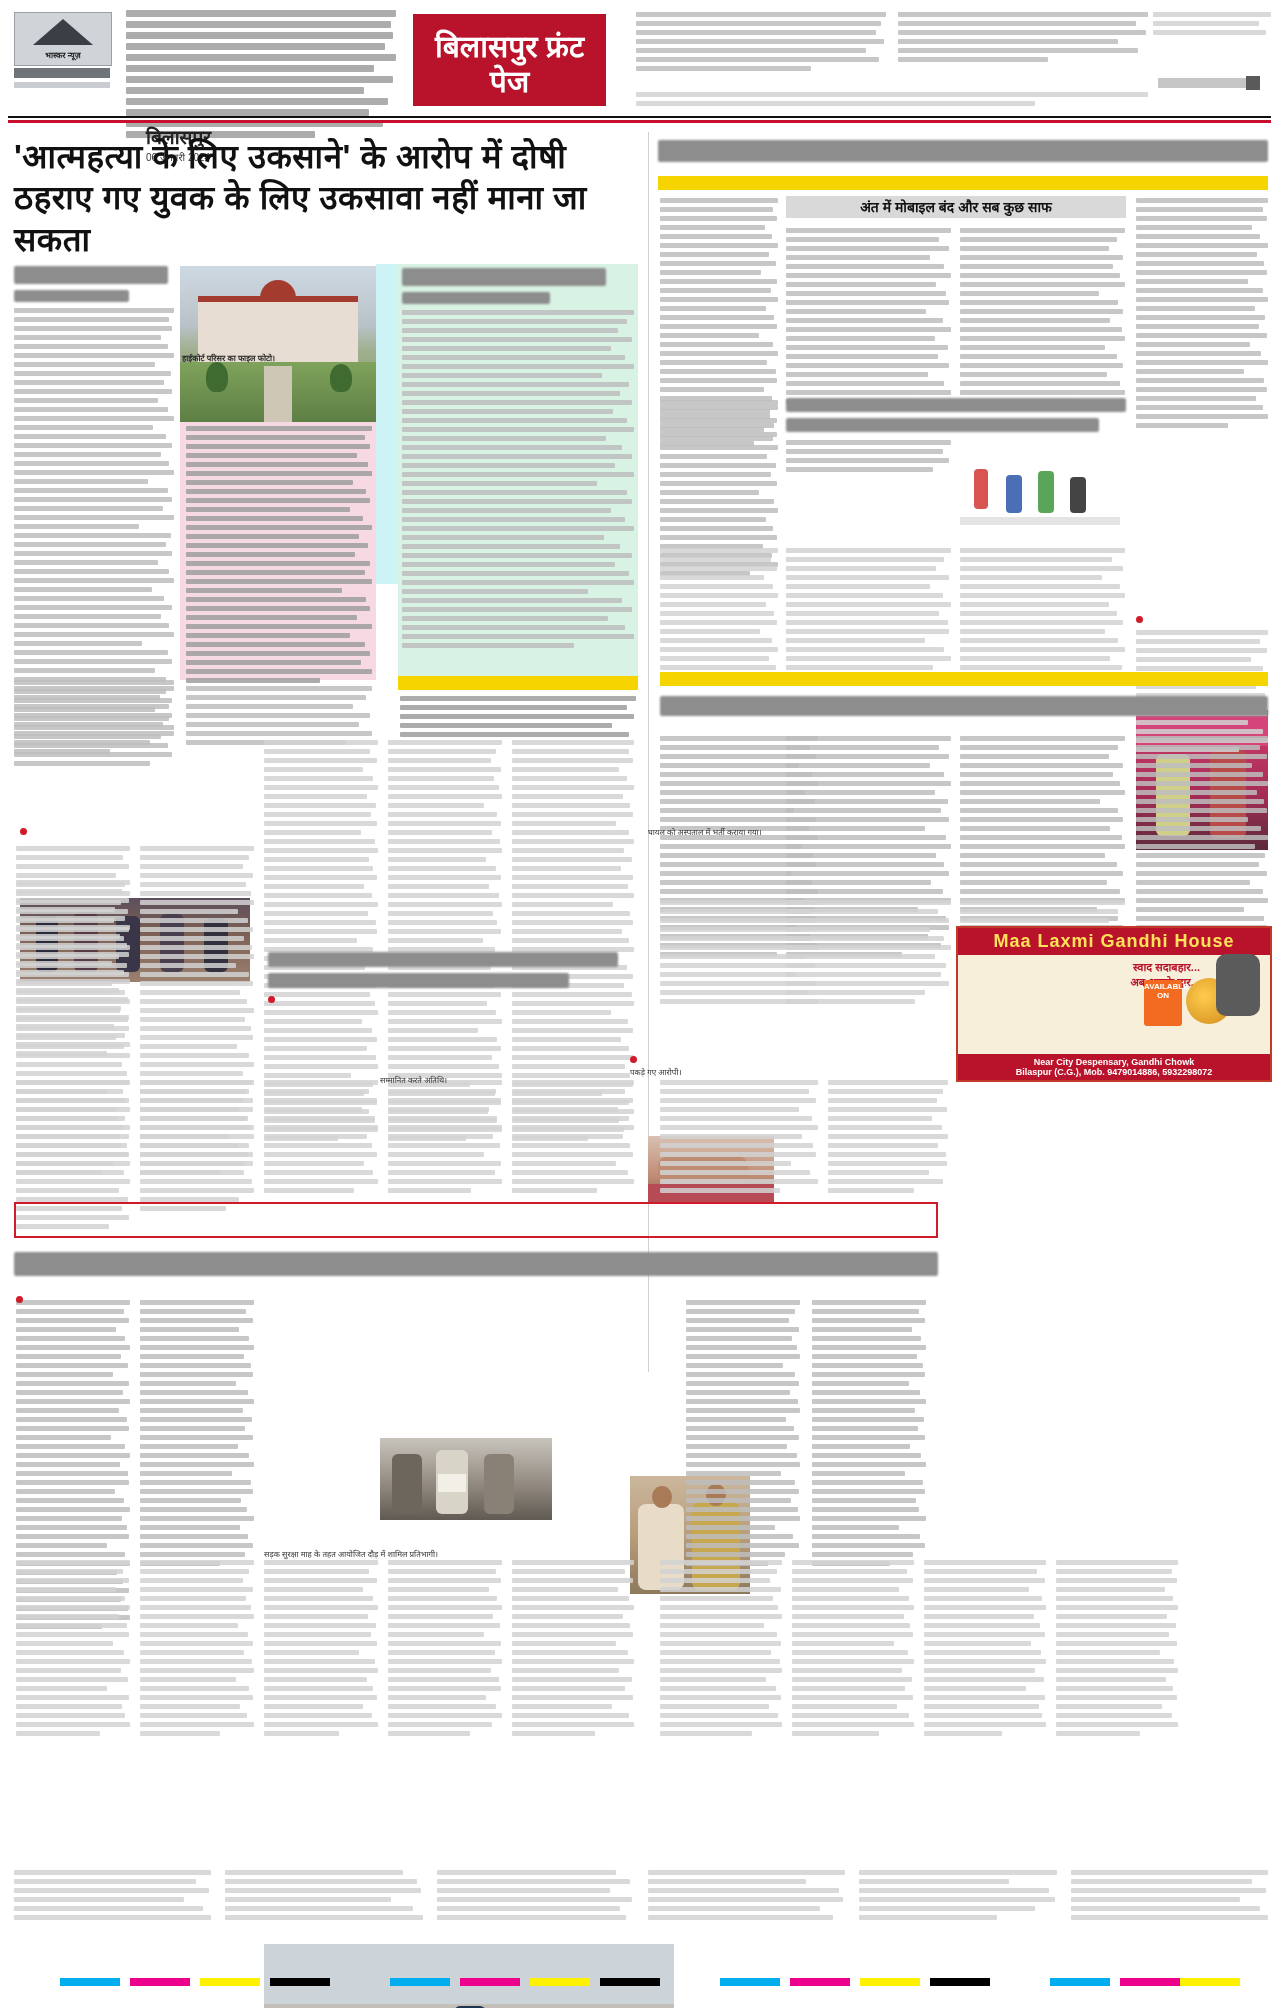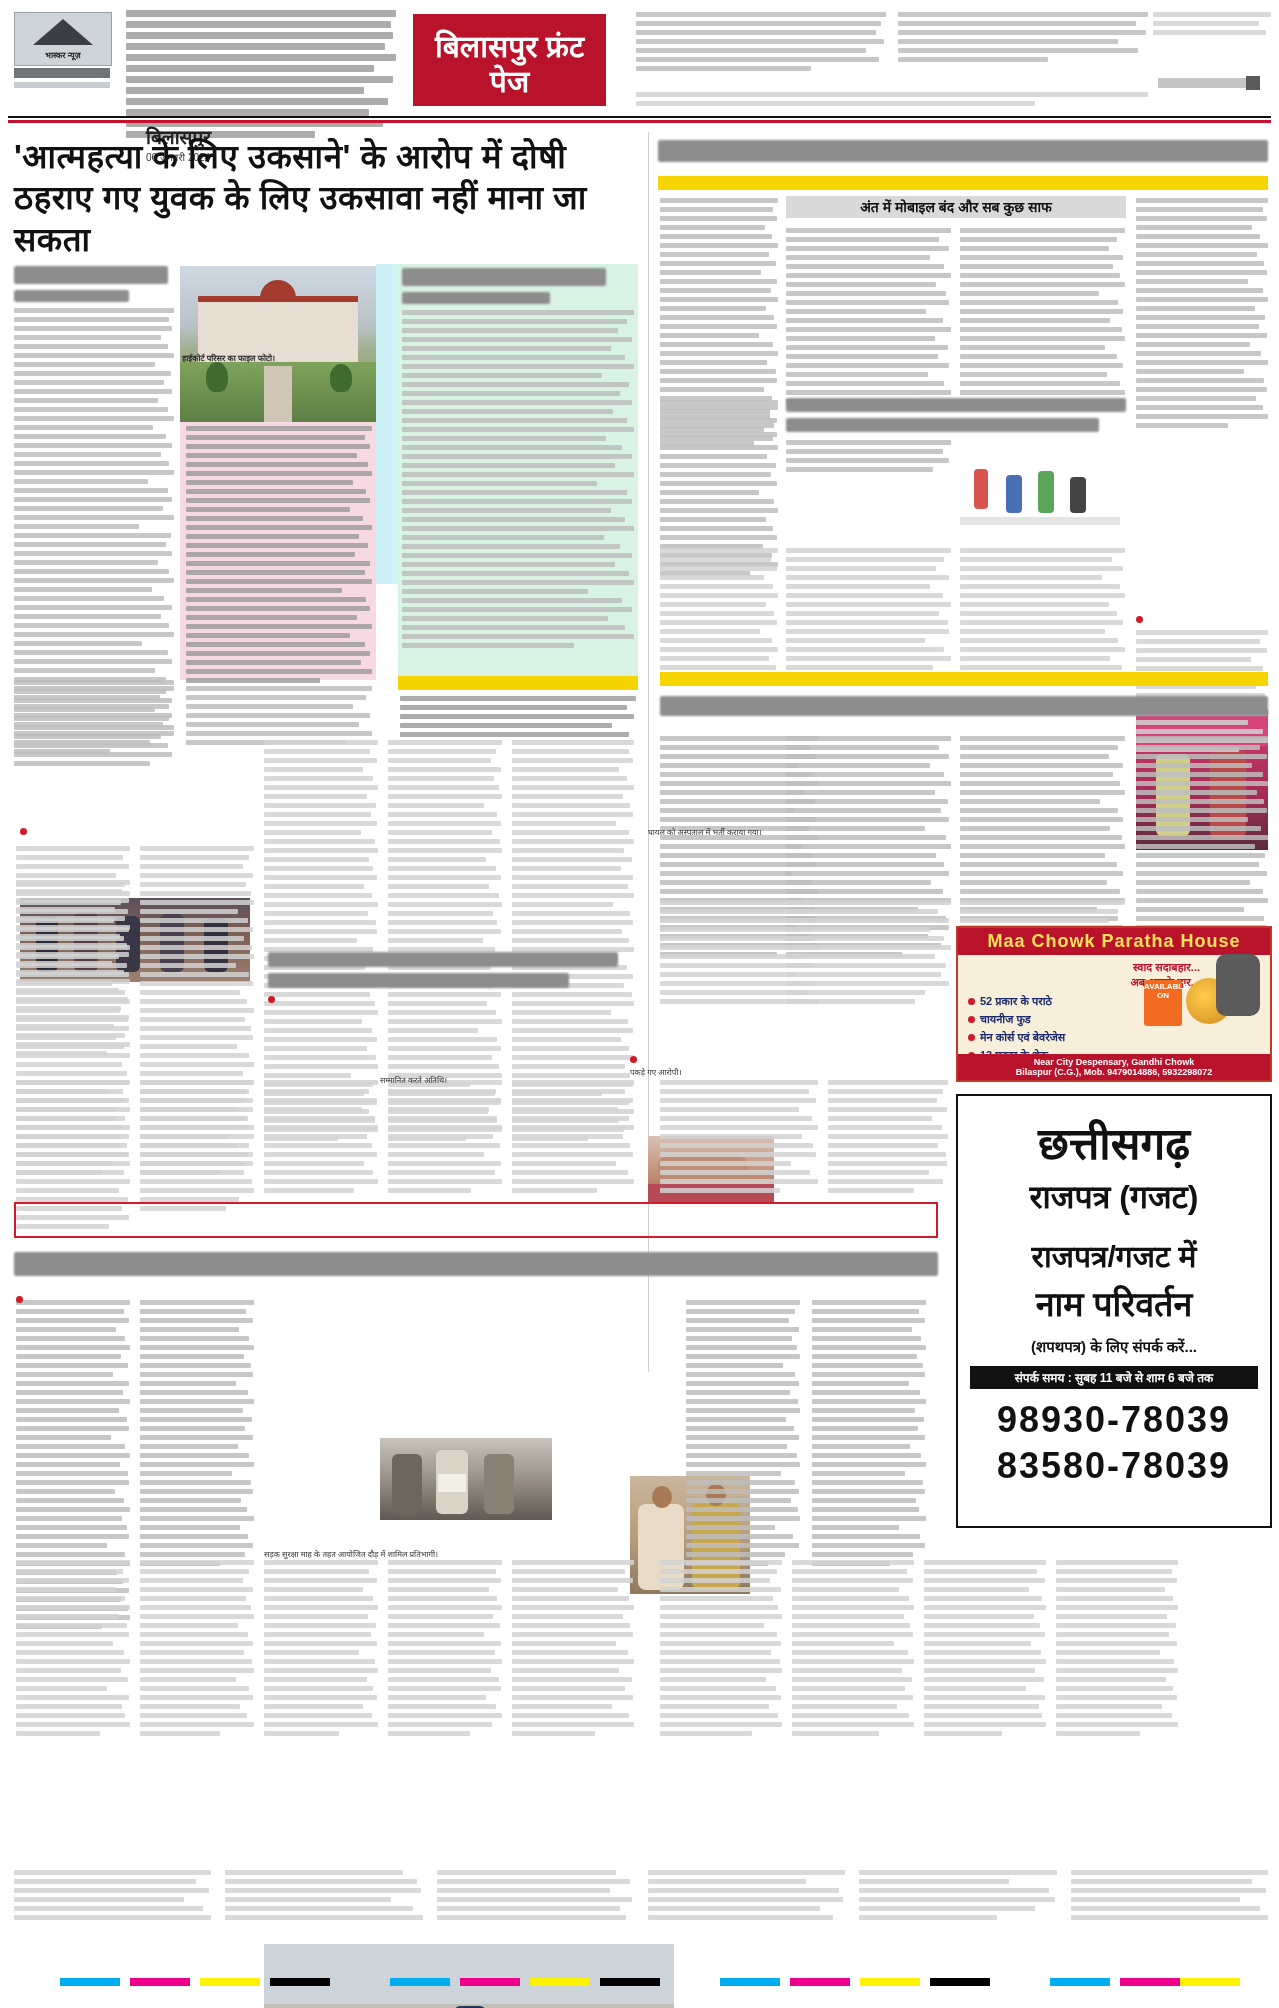--- a/index.html
+++ b/index.html
@@ -1039,50 +1039,34 @@
 
   <div class="abs photo ph-two" style="left:630px;top:946px;width:120px;height:118px;">
     <div class="abs" style="left:8px;top:28px;width:46px;height:86px;background:#e8dcc8;border-radius:8px;"></div>
     <div class="abs" style="left:62px;top:26px;width:48px;height:88px;background:#c8a84e;border-radius:8px;"></div>
     <div class="abs" style="left:22px;top:10px;width:20px;height:22px;background:#a87a55;border-radius:50%;"></div>
     <div class="abs" style="left:76px;top:8px;width:20px;height:22px;background:#a87a55;border-radius:50%;"></div>
   </div>
   <div class="abs dot-red" style="left:630px;top:1056px;"></div>
 
   <div class="abs ad-paratha" style="left:956px;top:926px;width:312px;height:152px;">
-    <div class="title" style="font-size:18px;padding:3px 0;">Maa Chowk Paratha House</div>
+    <div class="title" style="font-size:18px;padding:3px 0;">Maa Laxmi Gandhi House</div>
     <div class="sub" style="font-size:11px;padding-right:70px;margin-top:4px;">स्वाद सदाबहार...</div>
     <div class="sub" style="font-size:11px;padding-right:70px;">अब आपके द्वार...</div>
-    <ul style="margin-left:10px;margin-top:4px;">
-      <li>52 प्रकार के पराठे</li>
-      <li>चायनीज फुड</li>
-      <li>मेन कोर्स एवं बेवरेजेस</li>
-      <li>13 प्रकार के शेक</li>
-    </ul>
     <div class="abs" style="left:186px;top:52px;width:38px;height:46px;background:#f26b21;border-radius:3px;">
       <div class="tiny" style="color:#fff;text-align:center;padding-top:3px;line-height:1.1;font-weight:bold;">AVAILABLE ON</div>
     </div>
     <div class="abs" style="left:228px;top:50px;width:46px;height:46px;border-radius:50%;background:radial-gradient(circle at 40% 40%,#ffcc4d,#d08a1a);"></div>
     <div class="abs" style="left:258px;top:26px;width:44px;height:62px;background:#5b5b5b;border-radius:10px;"></div>
     <div class="abs addr" style="left:0;bottom:0;width:312px;padding:3px 0;">
       <div>Near City Despensary, Gandhi Chowk</div>
       <div>Bilaspur (C.G.), Mob. 9479014886, 5932298072</div>
     </div>
   </div>
 
-  <div class="abs ad-gazette" style="left:956px;top:1094px;width:312px;height:430px;">
-    <div class="t1" style="font-size:44px;margin-top:16px;">छत्तीसगढ़</div>
-    <div class="t1" style="font-size:32px;margin-top:2px;">राजपत्र (गजट)</div>
-    <div class="t1" style="font-size:30px;margin-top:18px;">राजपत्र/गजट में</div>
-    <div class="t1" style="font-size:34px;margin-top:4px;">नाम परिवर्तन</div>
-    <div class="t1" style="font-size:15px;margin-top:10px;">(शपथपत्र) के लिए संपर्क करें...</div>
-    <div class="black-strip" style="font-size:12px;margin:10px 12px;padding:3px 0;">संपर्क समय : सुबह 11 बजे से शाम 6 बजे तक</div>
-    <div class="phone" style="font-size:36px;margin-top:10px;">98930-78039</div>
-    <div class="phone" style="font-size:36px;margin-top:4px;">83580-78039</div>
-  </div>
 
   <div class="abs" style="left:16px;top:1080px;width:114px;">
     <div class="blur-lines light">
       <i style="width:100%"></i>
         <i style="width:94%"></i>
         <i style="width:99%"></i>
         <i style="width:88%"></i>
         <i style="width:96%"></i>
       <i style="width:100%"></i>
         <i style="width:91%"></i>

